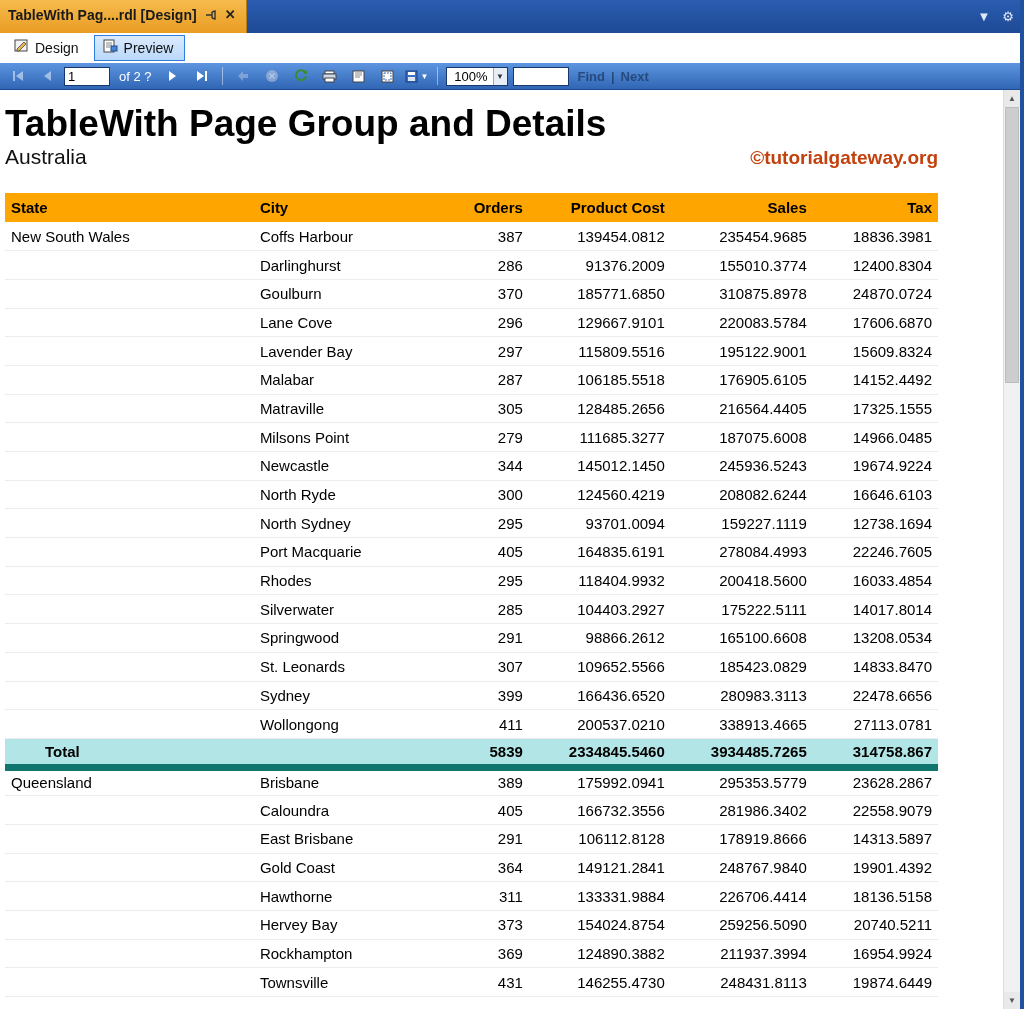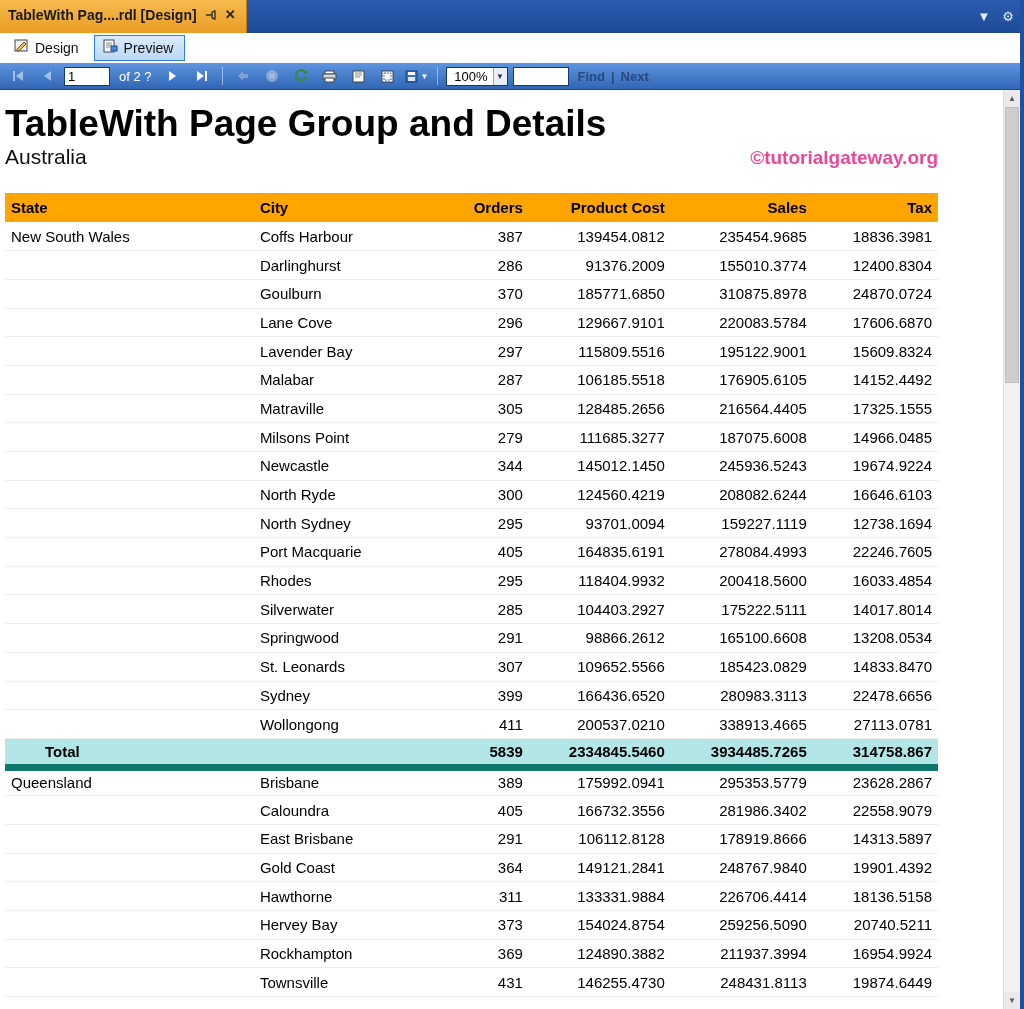--- a/index.html
+++ b/index.html
@@ -49,21 +49,21 @@
               color:rgba(18,38,74,.6); font-weight:bold; margin-left:4px; }
   .findnext .lnk { cursor:default; }
 
   
   .report-area { position:absolute; top:90px; left:0; right:21px; bottom:0;
                  background:#fff; overflow:hidden; padding-left:5px; }
   .report-title { margin-top:13px; font-size:37px; font-weight:bold; color:#000; letter-spacing:0; }
   .subhead { display:flex; justify-content:space-between; align-items:flex-end;
              width:933px; margin-top:0; }
   .group-header { font-size:21px; color:#111; }
-  .brand { font-size:19px; font-weight:bold; color:#ec4899; }
+  .brand { font-size:19px; font-weight:bold; color:#c2410c; }
 
   table.report { margin-top:24px; width:933px; border-collapse:collapse; font-size:15px; color:#000; }
   table.report th { background:#FFA500; font-weight:bold; padding:4px 6px; height:29px; }
   table.report th.al, table.report td.al { text-align:left; }
   table.report th.ar, table.report td.ar { text-align:right; }
   table.report td { padding:0 6px; height:28.7px; border-bottom:1px solid #ececec; }
   table.report tr.total td { background:#b2e5e6; font-weight:bold; border-bottom:7px solid #0f766e;padding-left:40px; }
 
   
   .edge-right { position:absolute; top:0; right:0; width:4px; height:100%; background:#2050a0; }

